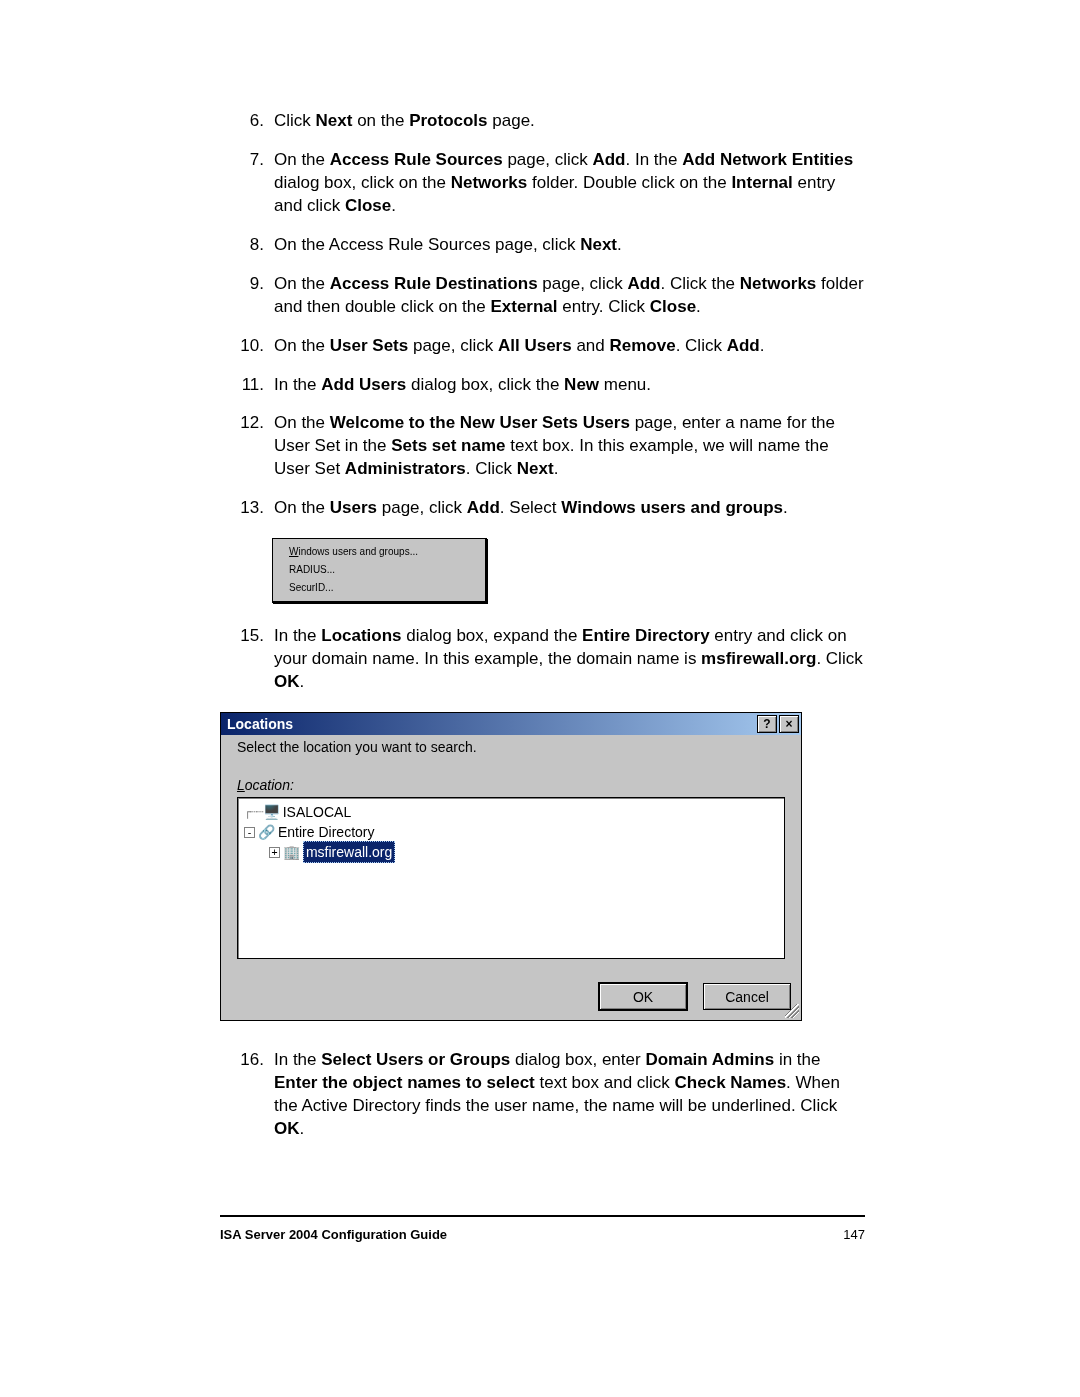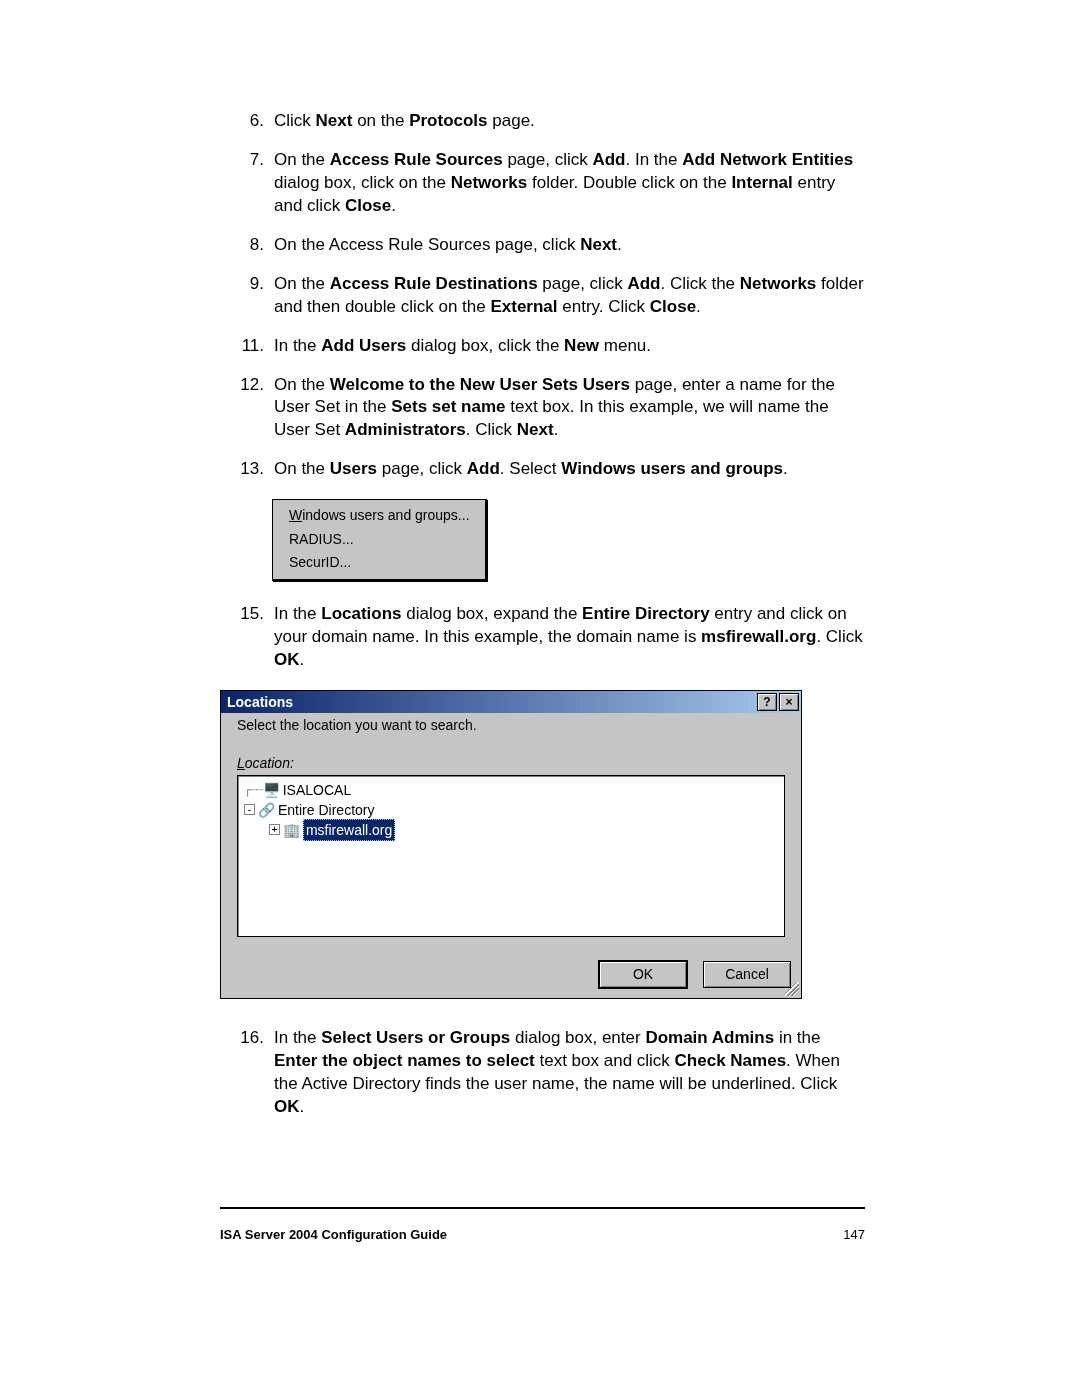--- a/index.html
+++ b/index.html
@@ -39,21 +39,21 @@
 
   
   .menu-shot {
     margin: 8px 0 22px 52px;
     width: 212px;
     border: 1px solid #000;
     border-right: 2px solid #000;
     border-bottom: 2px solid #000;
     background: #c5c5c5;
     font-family: "Tahoma", "Microsoft Sans Serif", sans-serif;
-    font-size: 14px;
+    font-size: 10px;
     padding: 4px 0;
     box-shadow: 1px 1px 0 #000;
   }
   .menu-shot .mi {
     padding: 2px 10px 2px 16px;
     line-height: 1.4;
     color: #000;
   }
   .menu-shot .mi .ul { text-decoration: underline; }
 
@@ -184,21 +184,21 @@
   }
   .dialog-footer-area { position: relative; }
 
   
   .page-footer {
     position: absolute;
     left: 220px;
     right: 215px;
     bottom: 155px;
     border-top: 2px solid #000;
-    padding-top: 18px;
+    padding-top: 10px;
     font-size: 13px;
     font-family: Arial, sans-serif;
     display: flex;
     justify-content: space-between;
     margin-top: 10px;
   }
   .page-footer .title { font-weight: 700; }
 </style>
 </head>
 <body>
@@ -214,20 +214,24 @@
         <span class="num">7.</span>
         <span class="body">On the <b>Access Rule Sources</b> page, click <b>Add</b>. In the <b>Add Network Entities</b> dialog box, click on the <b>Networks</b> folder. Double click on the <b>Internal</b> entry and click <b>Close</b>.</span>
       </li>
       <li>
         <span class="num">8.</span>
         <span class="body">On the Access Rule Sources page, click <b>Next</b>.</span>
       </li>
       <li>
         <span class="num">9.</span>
         <span class="body">On the <b>Access Rule Destinations</b> page, click <b>Add</b>. Click the <b>Networks</b> folder and then double click on the <b>External</b> entry. Click <b>Close</b>.</span>
+      </li>
+      <li>
+        <span class="num">10.</span>
+        <span class="body">On the <b>User Sets</b> page, click <b>All Users</b> and <b>Remove</b>. Click <b>Add</b>.</span>
       </li>
       <li>
         <span class="num">11.</span>
         <span class="body">In the <b>Add Users</b> dialog box, click the <b>New</b> menu.</span>
       </li>
       <li>
         <span class="num">12.</span>
         <span class="body">On the <b>Welcome to the New User Sets Users</b> page, enter a name for the User Set in the <b>Sets set name</b> text box. In this example, we will name the User Set <b>Administrators</b>. Click <b>Next</b>.</span>
       </li>
       <li>

